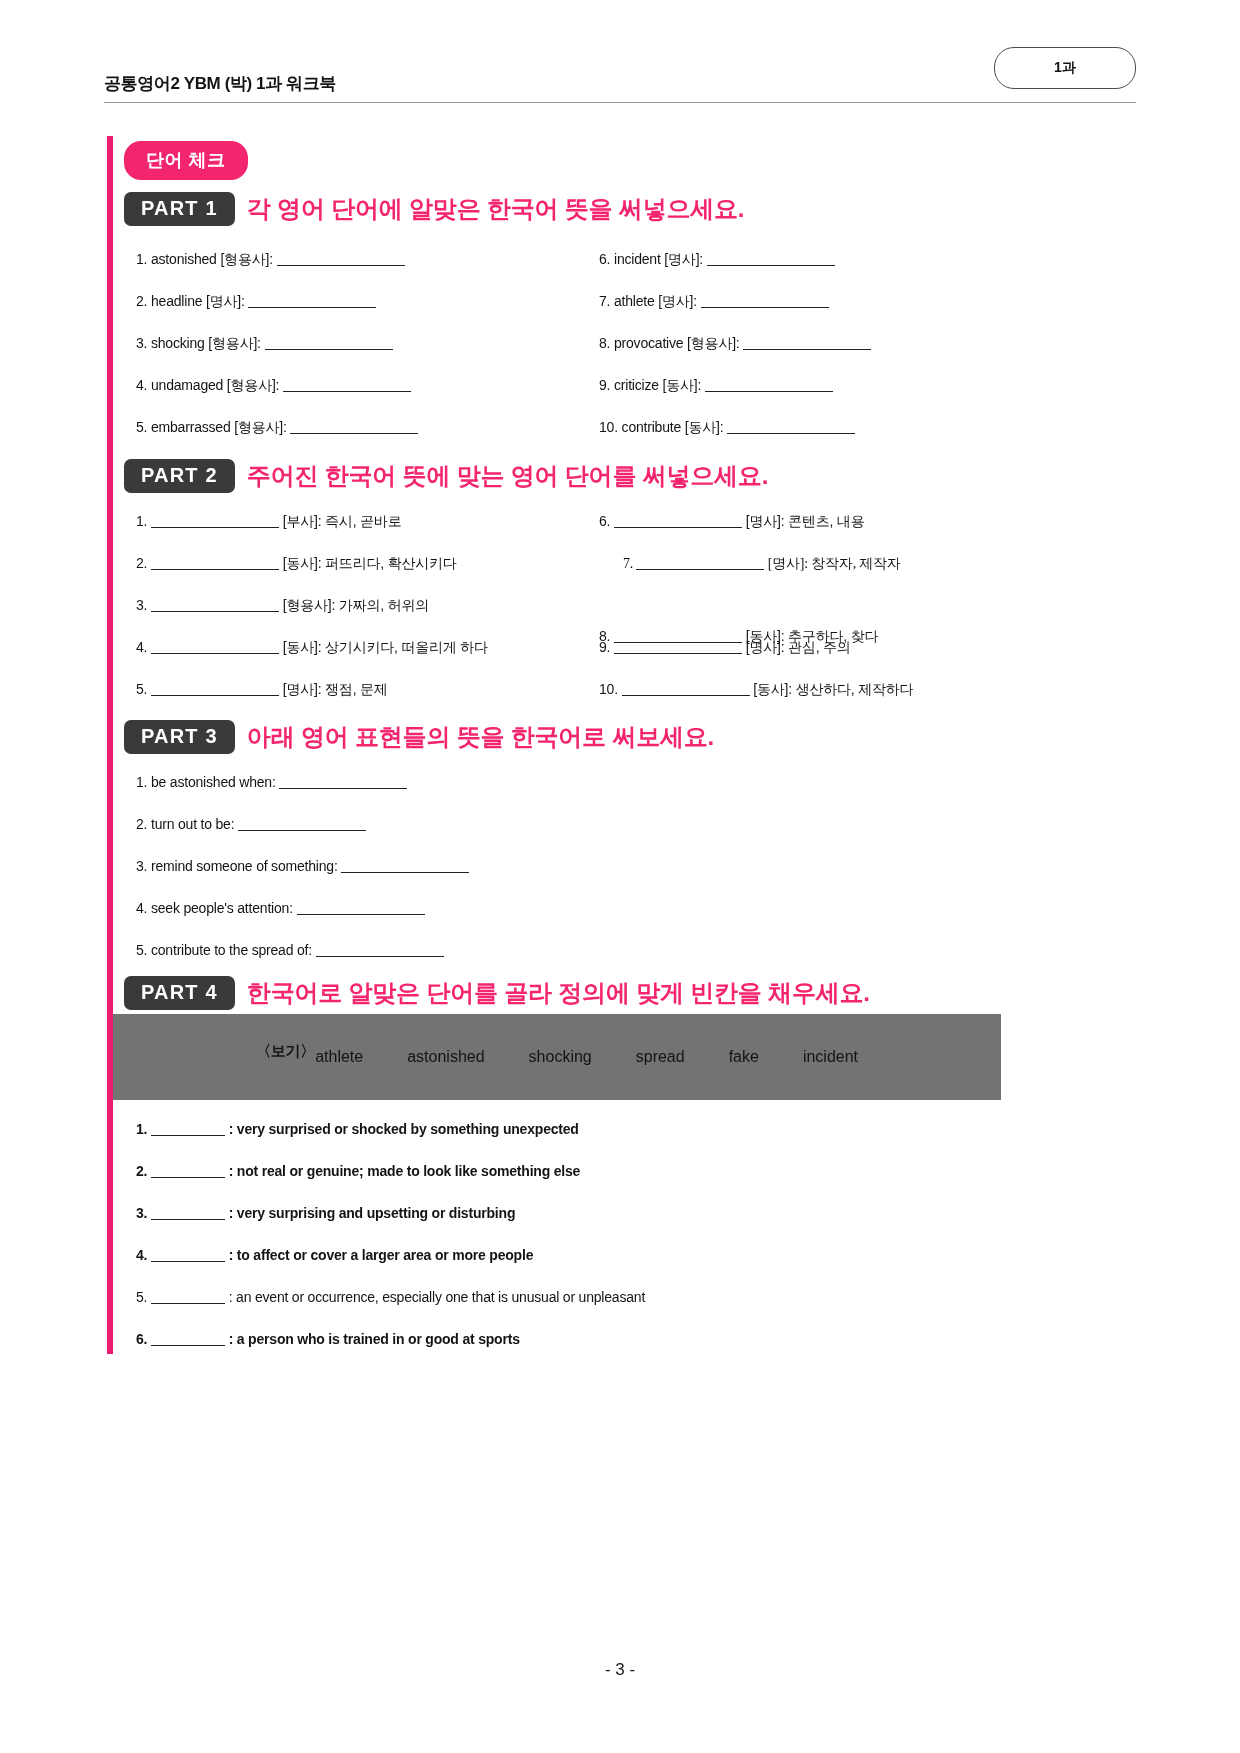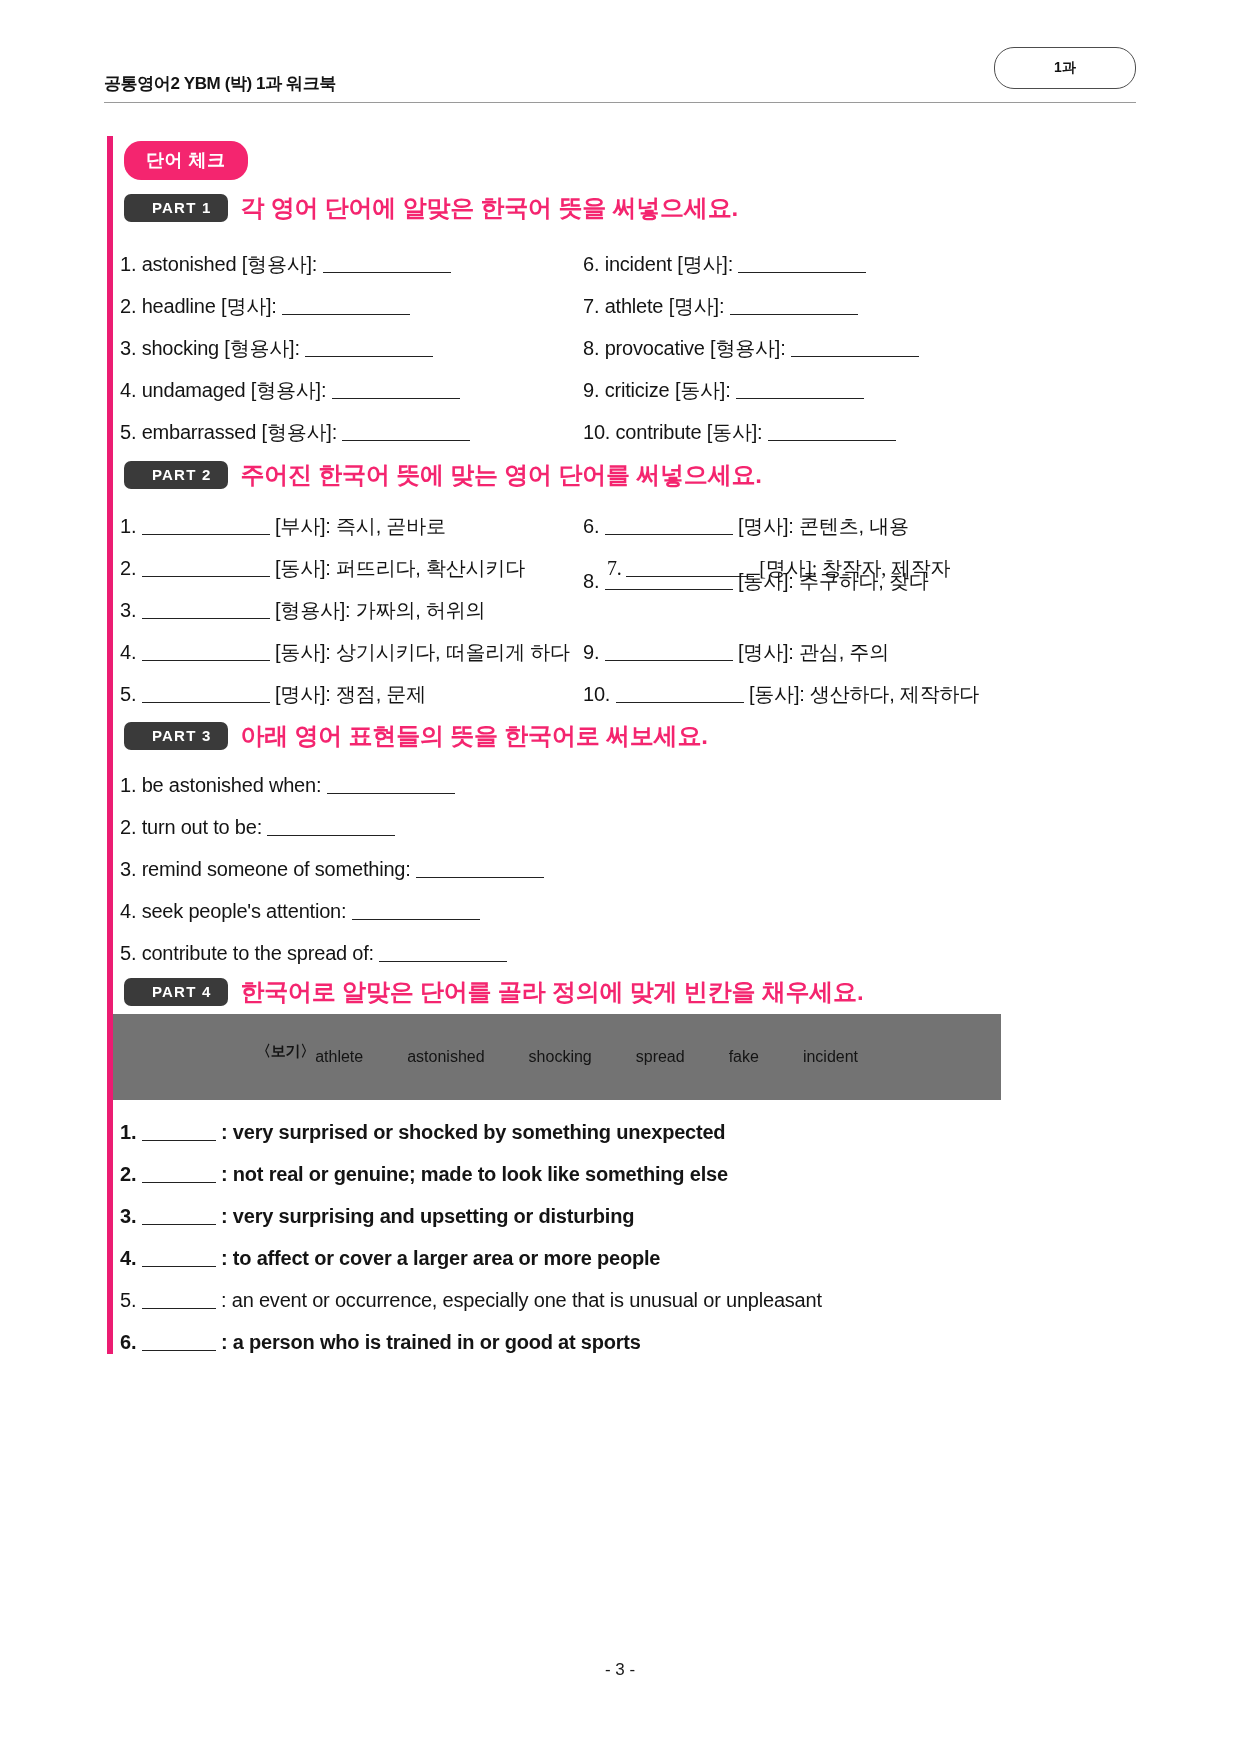--- a/index.html
+++ b/index.html
@@ -50,34 +50,34 @@
     border-radius:17px;
     font-size:18px; font-weight:bold; letter-spacing:0.5px;
     white-space:nowrap;
   }
 
   
   .part-head { position:absolute; display:flex; align-items:center; gap:12px; }
   .part-tag {
     background:#3a3a3a; color:#ffffff;
     border-radius:7px;
-    padding:5px 17px 6px 28px;
-    font-size:15px; font-weight:bold; letter-spacing:1.2px;
+    padding:5px 17px 6px 17px;
+    font-size:20px; font-weight:bold; letter-spacing:1.2px;
     white-space:nowrap;
   }
   .part-instr {
     color:#f4256f; font-size:24px; font-weight:bold;
     letter-spacing:-0.2px; white-space:nowrap;
   }
 
   
   .item {
     position:absolute;
-    font-size:20px; letter-spacing:-0.2px;
-    white-space:nowrap; color:#141414;
+    font-size:14px; letter-spacing:-0.2px;
+    white-space:nowrap; color:#141414;margin-left:16px;
   }
   .item .num { display:inline-block; }
   .blank {
     display:inline-block;
     border-bottom:1.5px solid #222;
     vertical-align:-2px;
   }
   .b-long  { width:128px; }
   .b-short { width:74px; }
 
@@ -216,21 +216,21 @@
   <div class="item" style="left:583px; top:513px;">
     <span class="num">6.</span>
     <span class="blank b-long"></span>
     <span>[명사]: 콘텐츠, 내용</span>
   </div>
   <div class="item" style="left:607px; top:555px;font-family:Liberation Serif, serif;">
     <span class="num">7.</span>
     <span class="blank b-long"></span>
     <span>[명사]: 창작자, 제작자</span>
   </div>
-  <div class="item" style="left:583px; top:568px;">
+  <div class="item" style="left:583px; top:628px;">
     <span class="num">8.</span>
     <span class="blank b-long"></span>
     <span>[동사]: 추구하다, 찾다</span>
   </div>
   <div class="item" style="left:583px; top:639px;">
     <span class="num">9.</span>
     <span class="blank b-long"></span>
     <span>[명사]: 관심, 주의</span>
   </div>
   <div class="item" style="left:583px; top:681px;">

